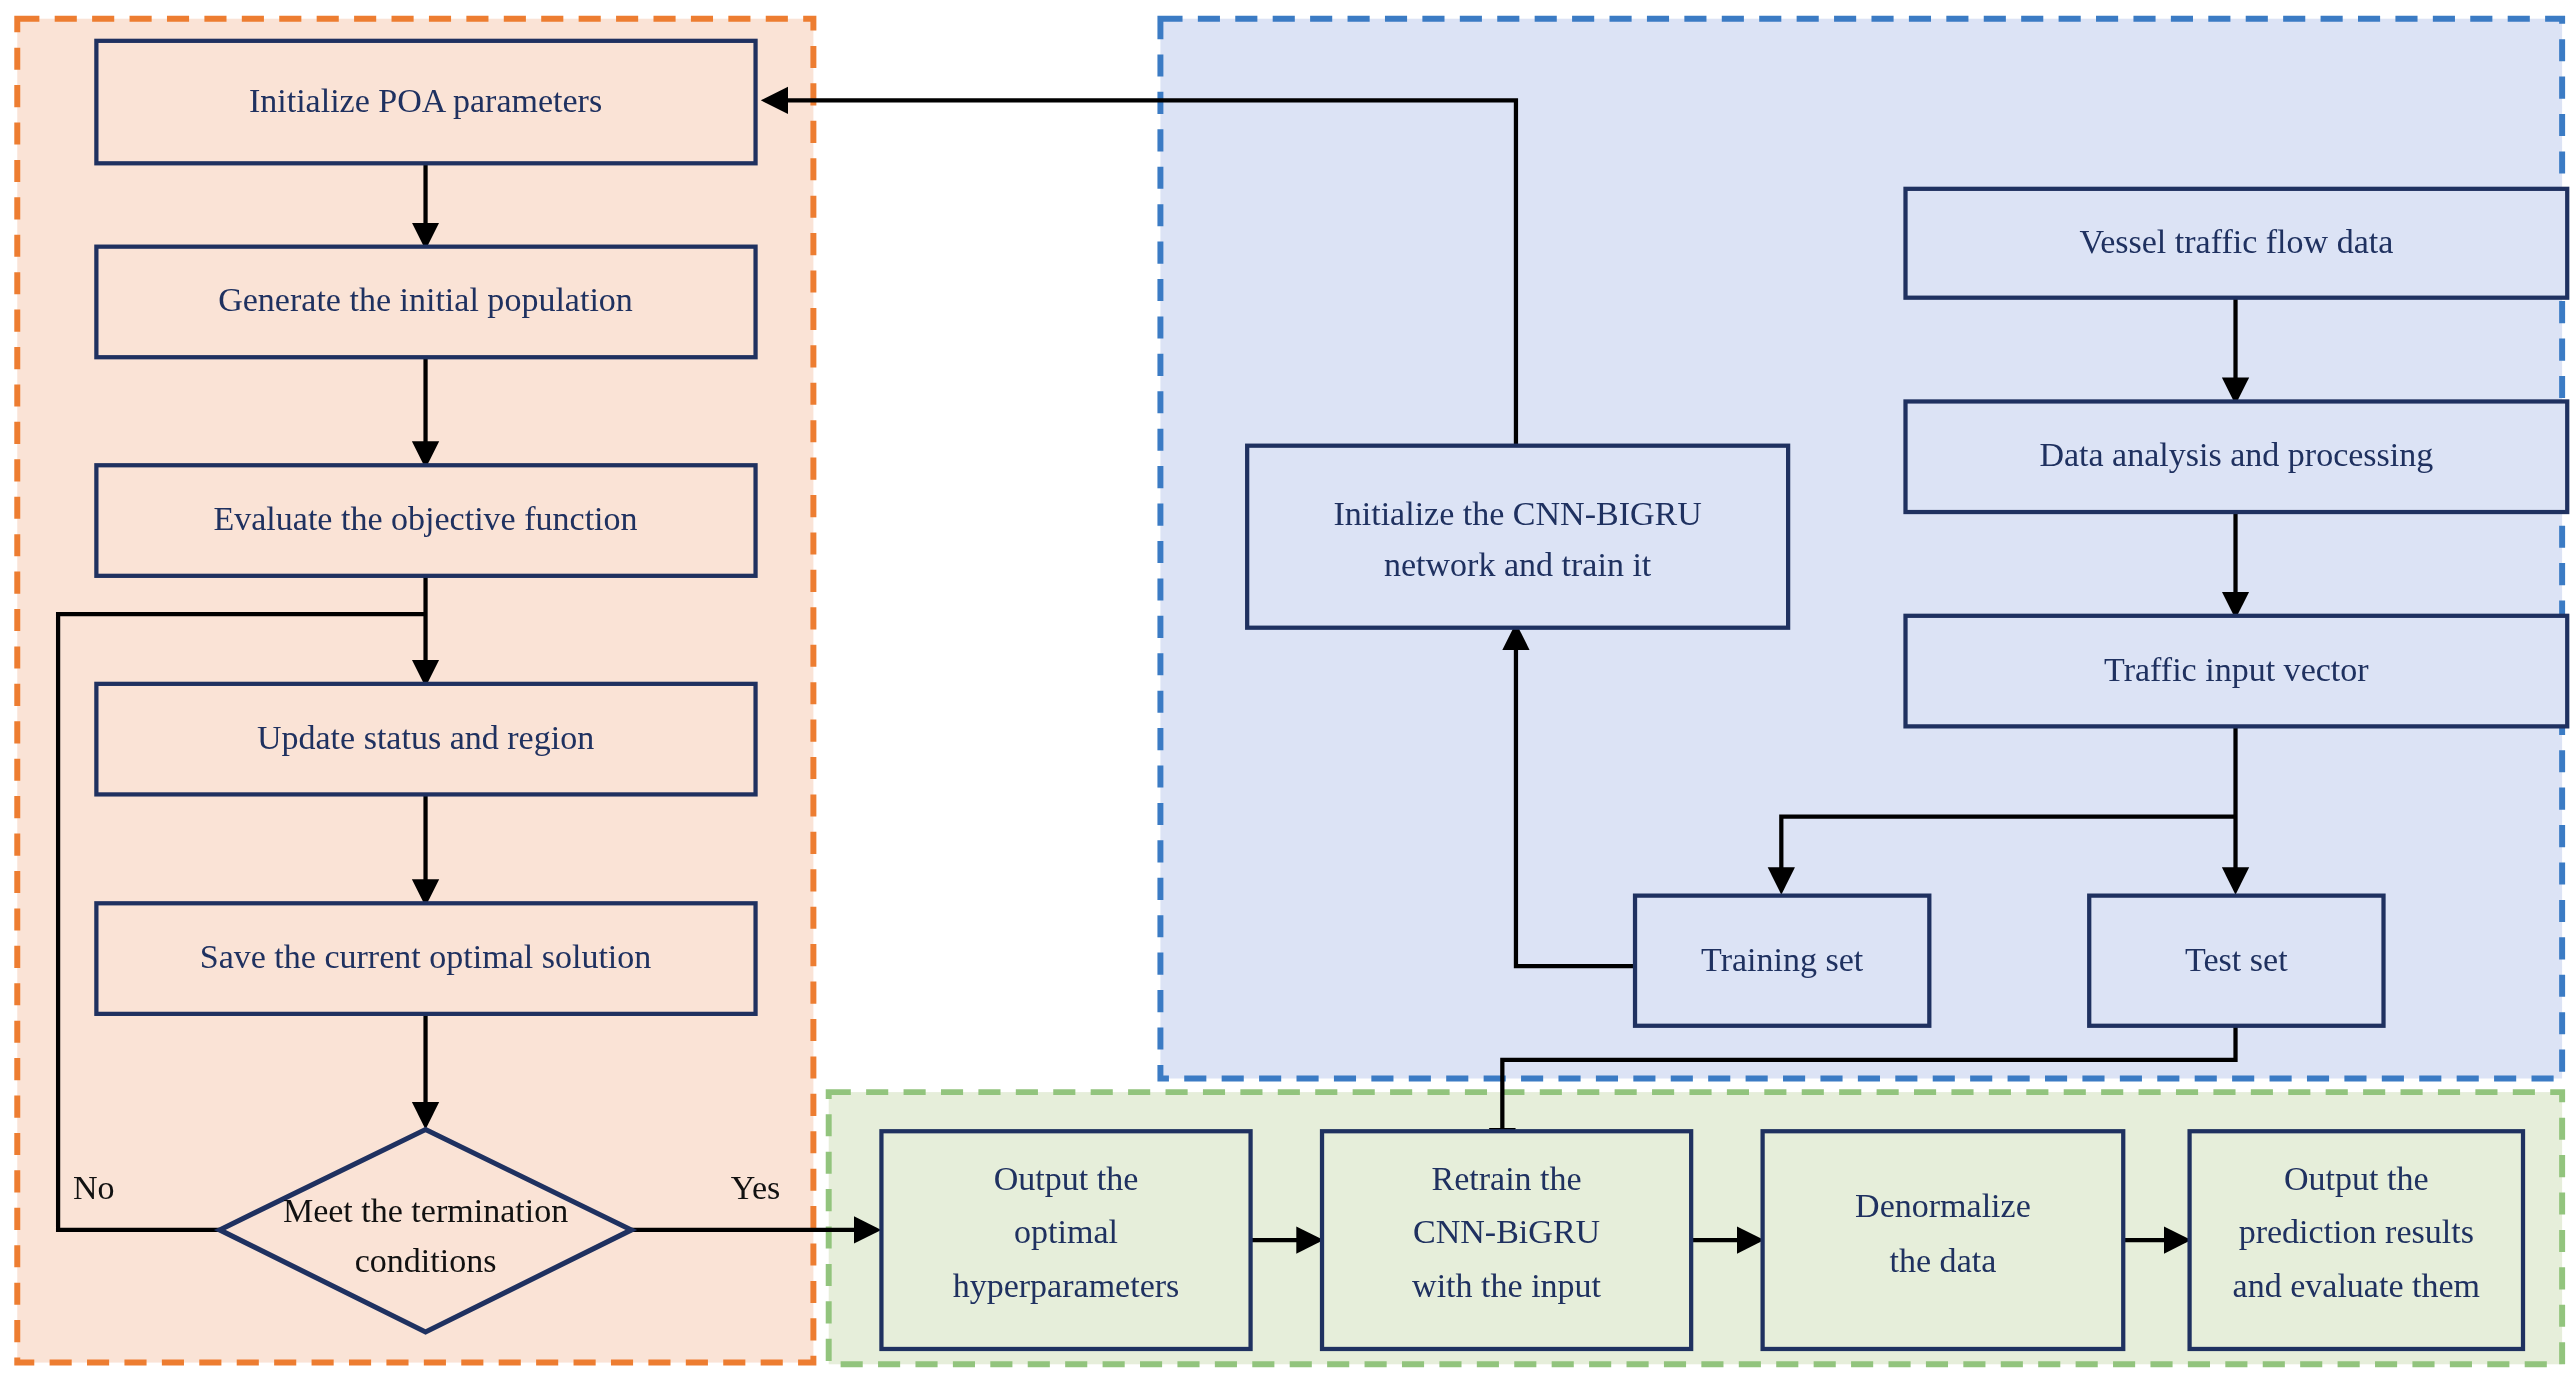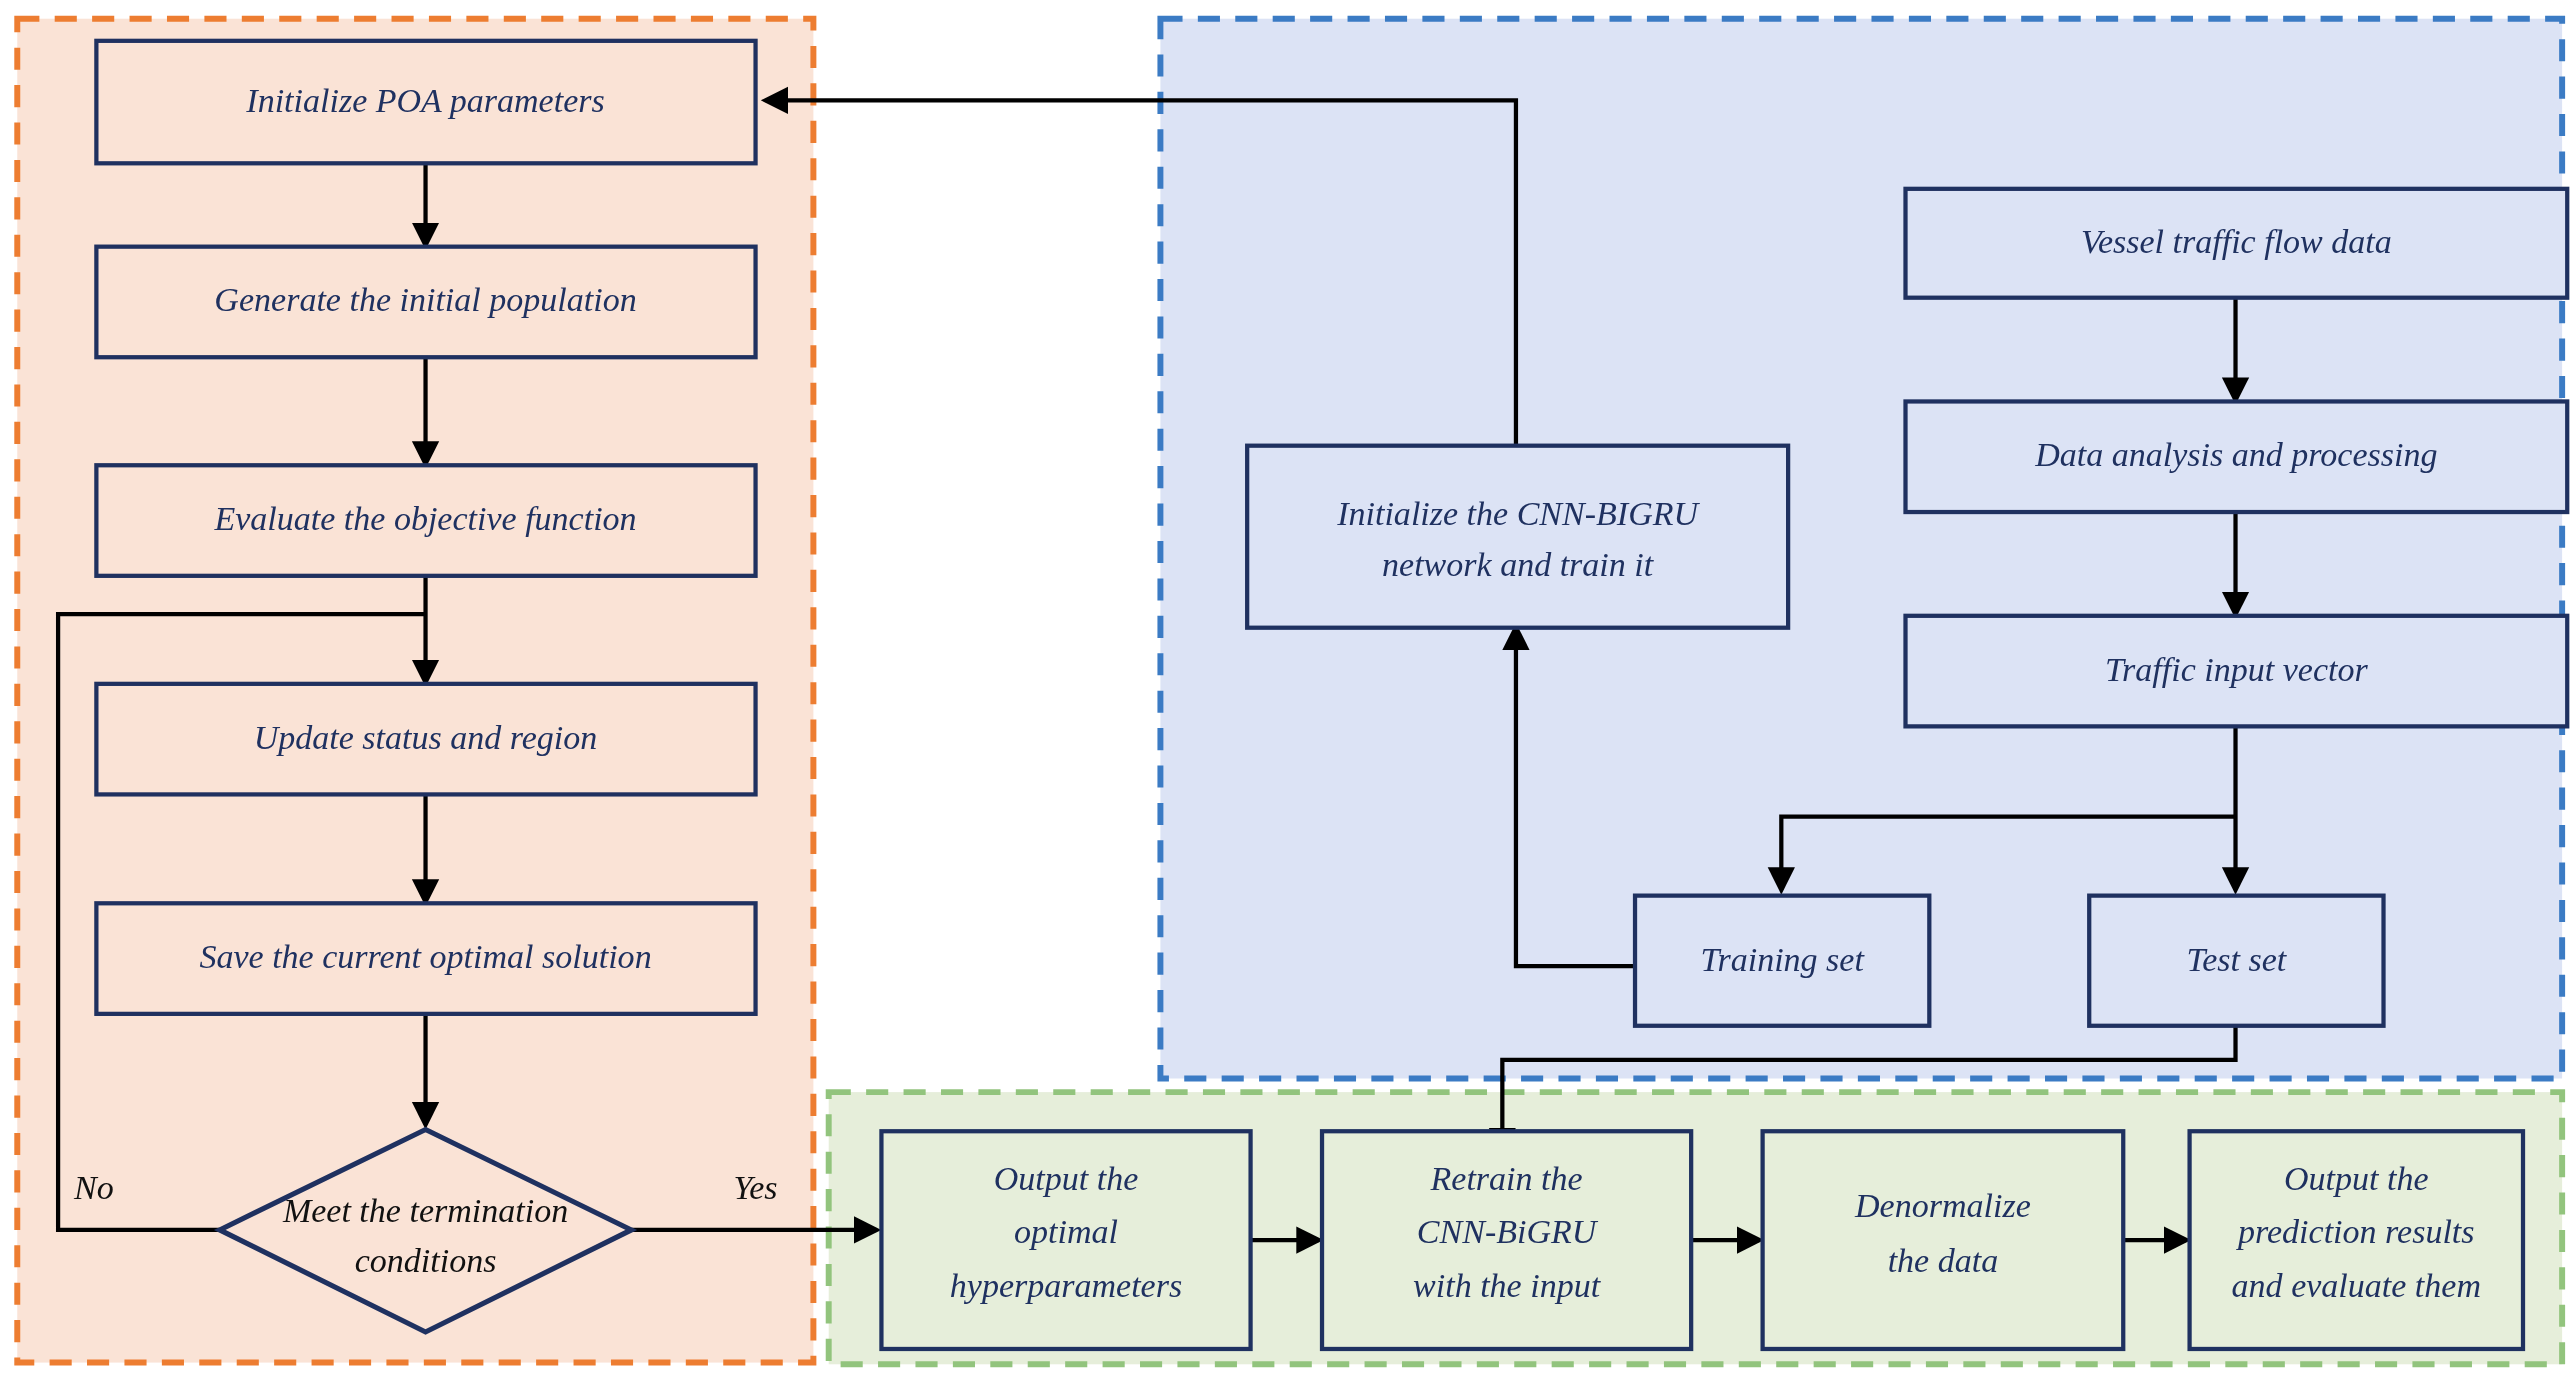--- a/index.html
+++ b/index.html
@@ -3,21 +3,21 @@
 <meta charset="utf-8">
 <style>
   html, body {
     margin: 0; padding: 0; background: #ffffff;
   }
   body {
     width: 2576px; height: 1383px;
     font-family: "Liberation Serif", "DejaVu Serif", serif;
     overflow: hidden;
   }
-  #stage { position: relative; width: 2576px; height: 1383px; font-style: italic; }
+  #stage { position: relative; width: 2576px; height: 1383px; }
   svg.flow { position:absolute; left:0; top:0; width:2576px; height:1383px; }
   .node-label {
     fill: #1f3160;
     font-family: "Liberation Serif", "DejaVu Serif", serif;
     font-size: 40px;
     text-anchor: middle;
     dominant-baseline: middle;
   }
   .edge-label {
     fill: #111111;

